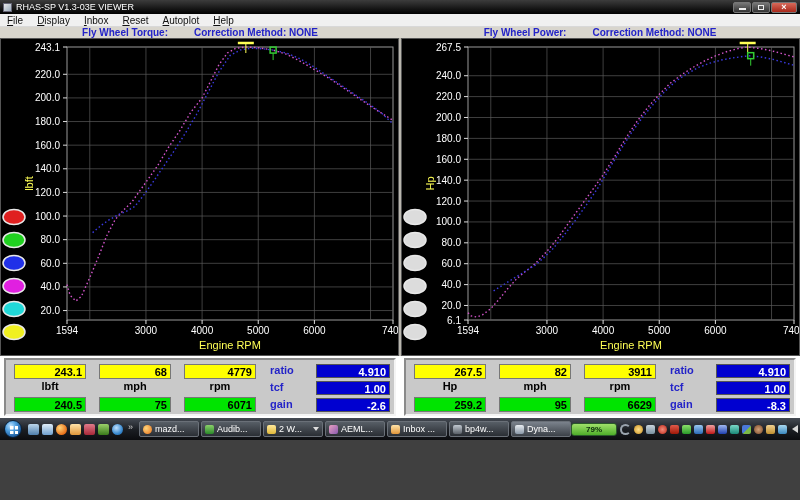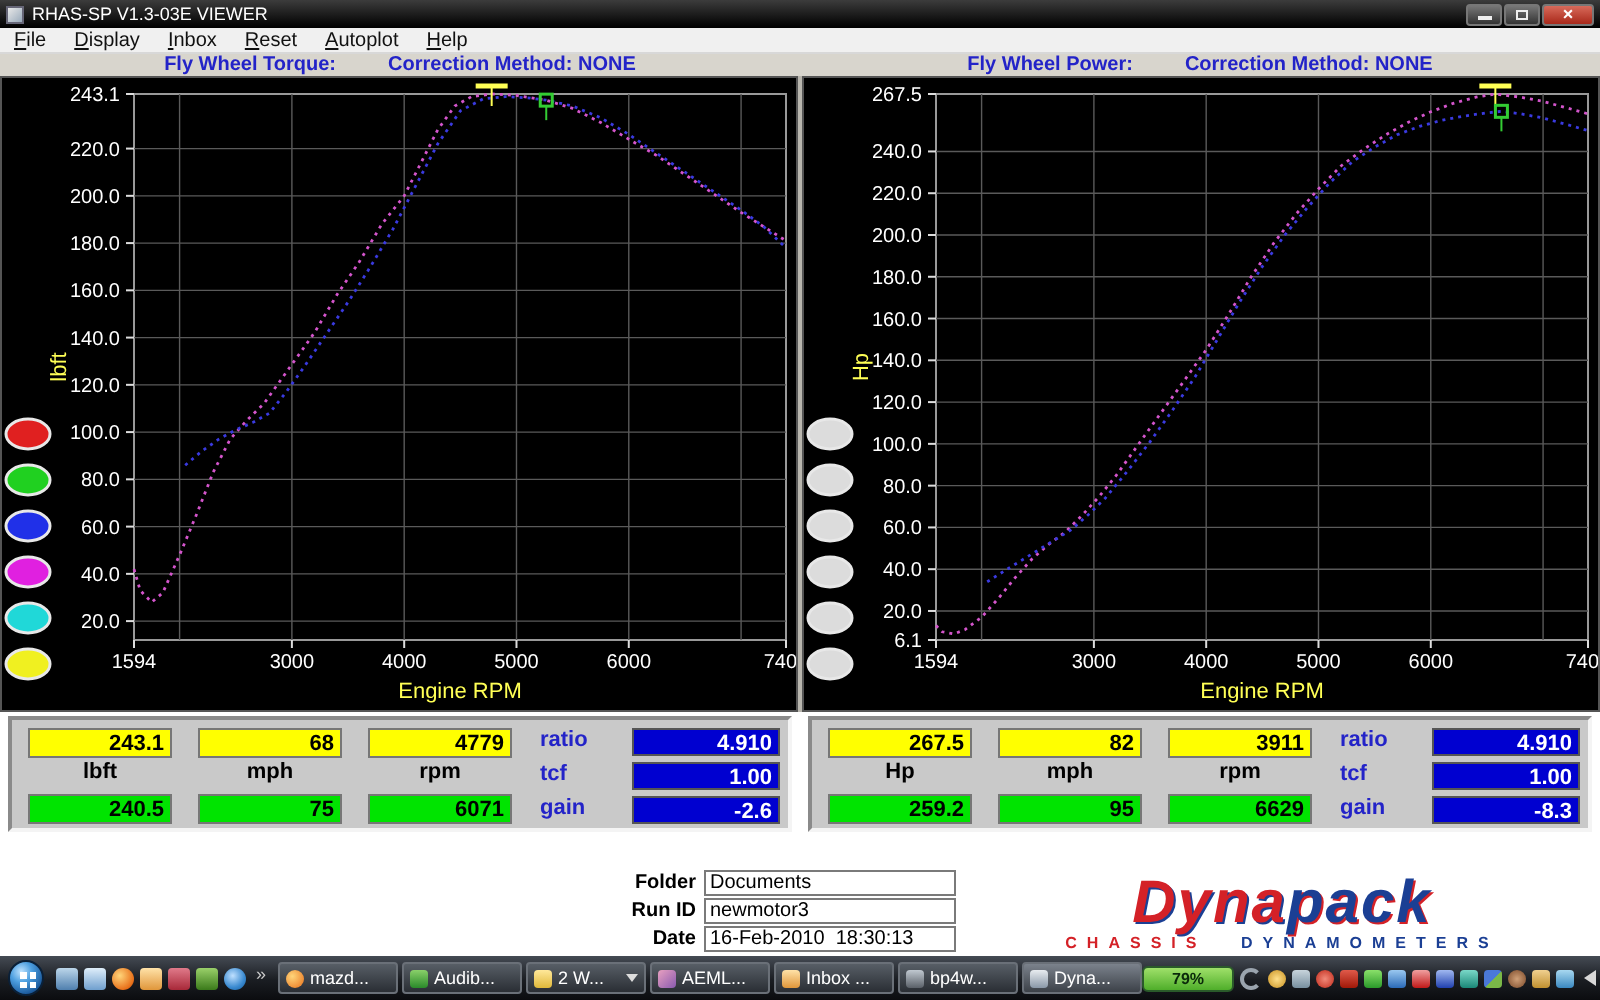--- a/index.html
+++ b/index.html
@@ -319,43 +319,20 @@
       <div class="cell green c3">6629</div>
       <div class="param-label pr1">ratio</div>
       <div class="param-cell pr1">4.910</div>
       <div class="param-label pr2">tcf</div>
       <div class="param-cell pr2">1.00</div>
       <div class="param-label pr3">gain</div>
       <div class="param-cell pr3">-8.3</div>
     </div>
   </div>
 
-  <div class="bottom">
-    <div class="form-row fr1">
-      <label>Folder</label>
-      <input readonly="" value="Documents" style="">
-    </div>
-    <div class="form-row fr2">
-      <label>Run ID</label>
-      <input readonly="" value="newmotor3" style="">
-    </div>
-    <div class="form-row fr3">
-      <label>Date</label>
-      <input readonly="" value="16-Feb-2010  18:30:13" style="">
-    </div>
-    <div class="logo">
-      <div class="logo-main">
-        <span class="p1">Dyna</span><span class="p2">pack</span>
-      </div>
-      <div class="logo-sub">
-        <span class="s1">CHASSIS</span>
-        <span class="s2">DYNAMOMETERS</span>
-      </div>
-    </div>
-  </div>
 
   <div class="taskbar">
     <div class="start-orb"></div>
     <div class="quicklaunch">
       <div class="ql-icon" style="background:linear-gradient(#bcd6ea,#4f7fae);"></div>
       <div class="ql-icon" style="background:linear-gradient(#dfeefa,#6f9fce);"></div>
       <div class="ql-icon" style="border-radius:50%;background:radial-gradient(circle at 35% 35%,#ffd57a,#e8701a 70%,#9a3c08);"></div>
       <div class="ql-icon" style="background:linear-gradient(#ffe2a8,#e0963a);"></div>
       <div class="ql-icon" style="background:linear-gradient(#e07a8a,#a82838);"></div>
       <div class="ql-icon" style="background:linear-gradient(#9ad06a,#3a7a1a);"></div>

